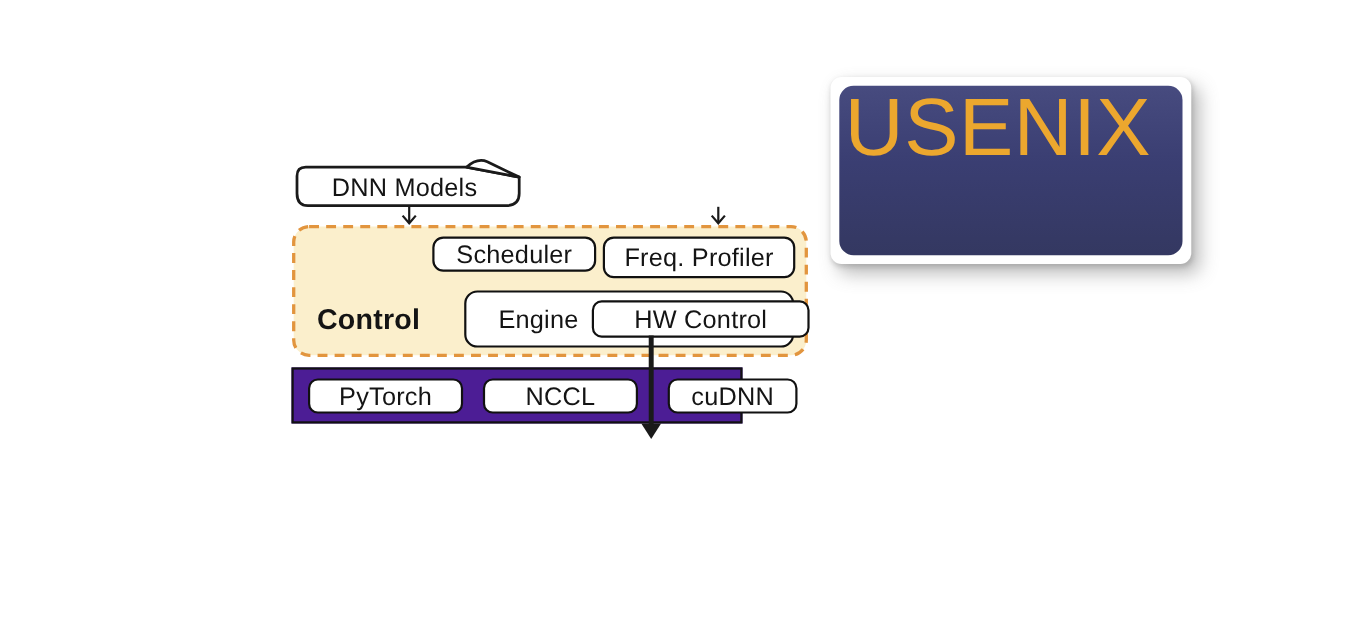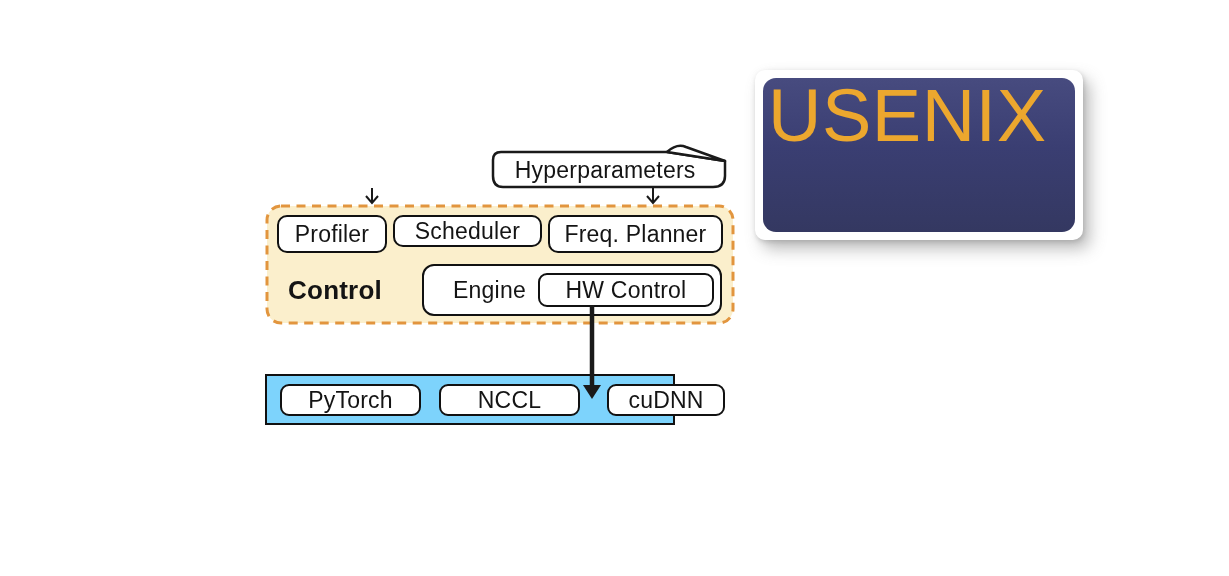--- a/index.html
+++ b/index.html
@@ -29,21 +29,21 @@
     font-size:23px;box-sizing:border-box;letter-spacing:0.2px;
   }
   .envpipe-label{
     position:absolute;left:14px;top:60px;width:112px;height:52px;
     display:flex;align-items:center;justify-content:center;
     font-weight:700;font-size:26px;letter-spacing:0.2px;
   }
   
   .layer{
     position:absolute;left:265px;width:410px;
-    background:#7dd3fc;border:2.5px solid #111111;box-sizing:border-box;margin-top:40px;
+    background:#4c1d95;border:2.5px solid #111111;box-sizing:border-box;
   }
   .lib{
     position:absolute;top:8px;height:32px;
     background:#ffffff;border:2.5px solid #111111;border-radius:9px;
     display:flex;align-items:center;justify-content:center;
     font-size:23px;box-sizing:border-box;letter-spacing:0.2px;
   }
   .gpu-layer{
     position:absolute;left:265px;top:397px;width:470px;height:43px;
     background:#ffffff;border:2.5px solid #111111;box-sizing:border-box;
@@ -68,49 +68,46 @@
   .badge-line{
     font-size:74px;line-height:76px;letter-spacing:0.5px;
     color:#eca72e;white-space:nowrap;
   }
 </style>
 </head>
 <body>
 
 <div class="canvas">
 
+  <div class="doc" style="left:266px;top:145px;width:212px;">
+    <svg width="212" height="46" viewBox="0 0 212 46">
+      <path d="M 12 7 H 158 L 206 16 V 31 Q 206 42 194 42 H 14 Q 4 42 4 31 V 15 Q 4 7 12 7 Z" fill="#ffffff" stroke="#1a1a1a" stroke-width="2.5" stroke-linejoin="round"></path>
+      <path d="M 158 7 Q 168 -2 177 2 L 206 16 Z" fill="#ffffff" stroke="#1a1a1a" stroke-width="2.5" stroke-linejoin="round"></path>
+    </svg>
+    <span class="doclabel">DNN Models</span>
+  </div>
 
-  <div class="doc" style="left:489px;top:145px;width:242px;">
-    <svg width="242" height="46" viewBox="0 0 242 46">
-      <path d="M 12 7 H 178 L 236 16 V 31 Q 236 42 224 42 H 14 Q 4 42 4 31 V 15 Q 4 7 12 7 Z" fill="#ffffff" stroke="#1a1a1a" stroke-width="2.5" stroke-linejoin="round"></path>
-      <path d="M 178 7 Q 188 -2 197 2 L 236 16 Z" fill="#ffffff" stroke="#1a1a1a" stroke-width="2.5" stroke-linejoin="round"></path>
-    </svg>
-    <span class="doclabel">Hyperparameters</span>
-  </div>
 
   <div class="envpipe">
     <svg width="470" height="121" viewBox="0 0 470 121">
       <rect x="2" y="2" width="466" height="117" rx="14" ry="14" fill="#fbefcc" stroke="#e2953e" stroke-width="3" stroke-dasharray="9 6.5"></rect>
     </svg>
 
     <span class="envpipe-label">Control</span>
 
-    <div class="module" style="left:12px;top:11px;width:110px;height:38px;">
-      <span>Profiler</span>
-    </div>
     <div class="module" style="left:128px;top:11px;width:149px;height:32px;">
       <span>Scheduler</span>
     </div>
     <div class="module" style="left:283px;top:11px;width:175px;height:38px;">
-      <span>Freq. Planner</span>
+      <span>Freq. Profiler</span>
     </div>
 
     <div class="module" style="left:157px;top:60px;width:300px;height:52px;border-radius:12px;justify-content:flex-start;">
       <span style="position:absolute;left:0;width:131px;text-align:center;">Engine</span>
-      <div class="module" style="left:114px;top:7px;width:176px;height:34px;border-radius:9px;">
+      <div class="module" style="left:114px;top:7px;width:198px;height:34px;border-radius:9px;">
         <span>HW Control</span>
       </div>
     </div>
   </div>
 
   <div class="layer" style="top:334px;height:51px;">
     <div class="lib" style="left:13px;width:141px;">
       <span>PyTorch</span>
     </div>
     <div class="lib" style="left:172px;width:141px;">

